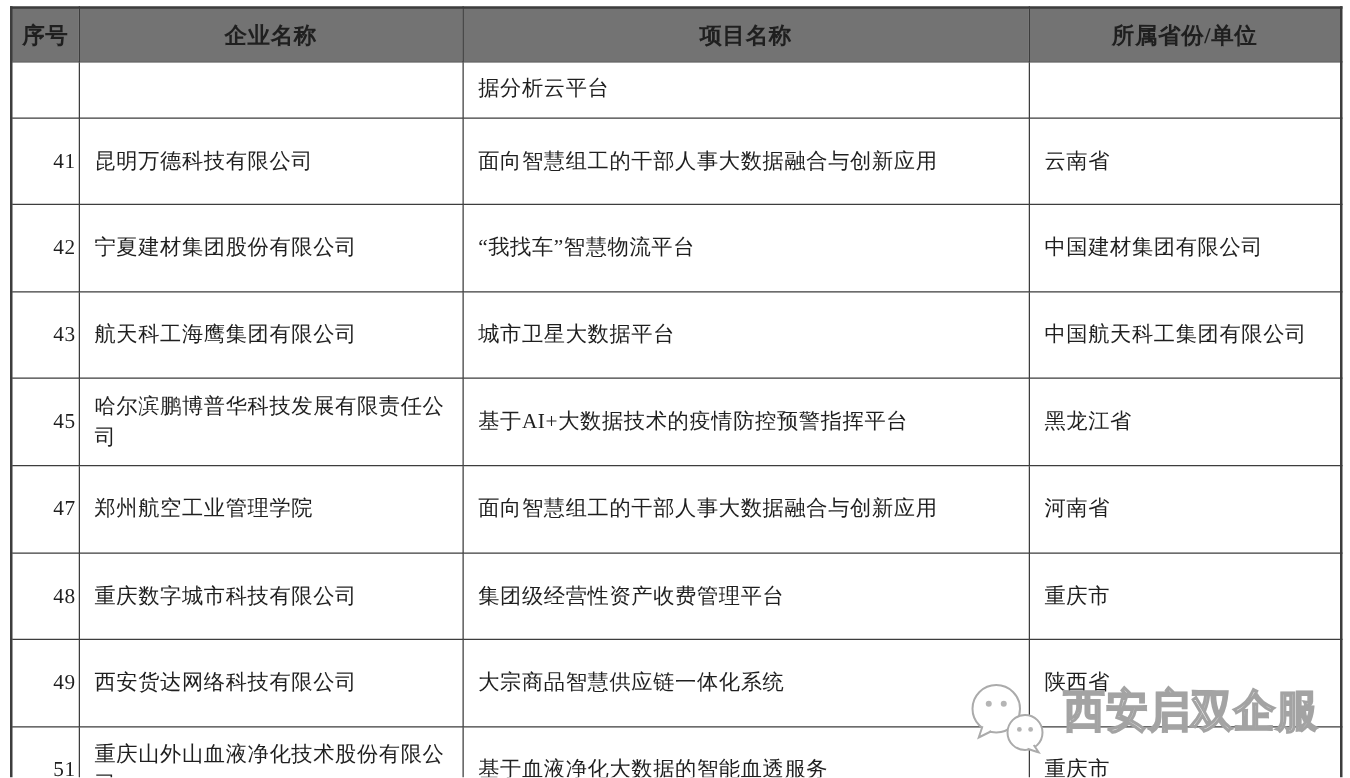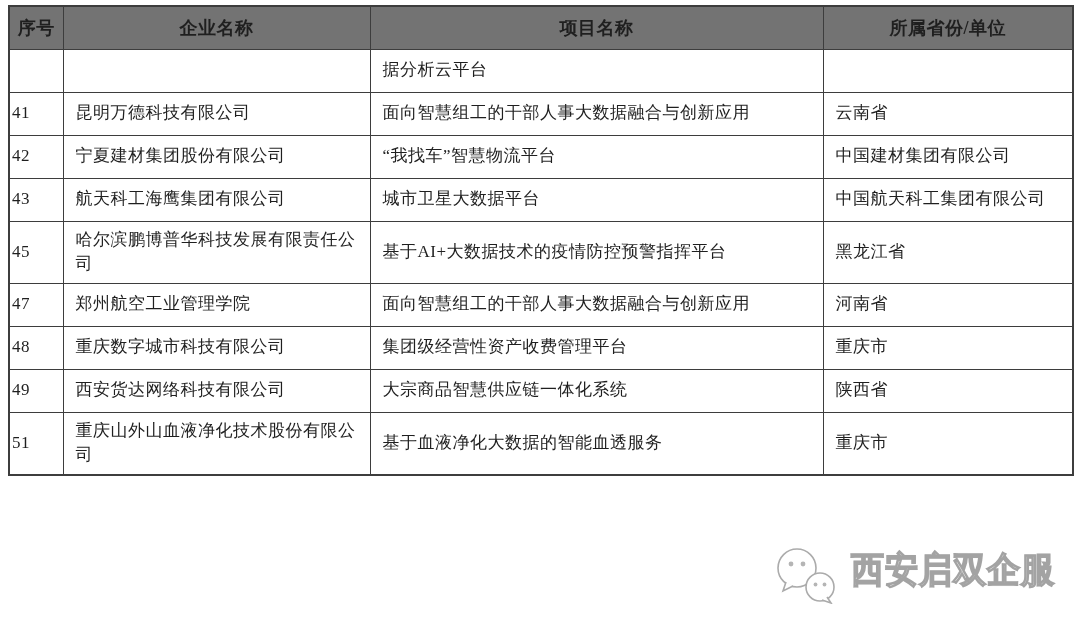--- a/index.html
+++ b/index.html
@@ -36,21 +36,21 @@
     height: 43px;
     text-align: center;
     padding: 4px 6px;
   }
   .doc-table td {
     font-size: 17px;
     padding: 6px 10px 6px 12px;
     height: 43px;
     background: #ffffff;
   }
-  td.c-no { text-align: left; padding: 7px 2px; }
+  td.c-no { text-align: right; padding: 22px 2px; }
   col.col-no { width: 54px; }
   col.col-company { width: 307px; }
   col.col-project { width: 453px; }
   col.col-province { width: 250px; }
   .watermark {
     position: absolute;
     right: 16px;
     bottom: 14px;
     display: flex;
     align-items: flex-start;

